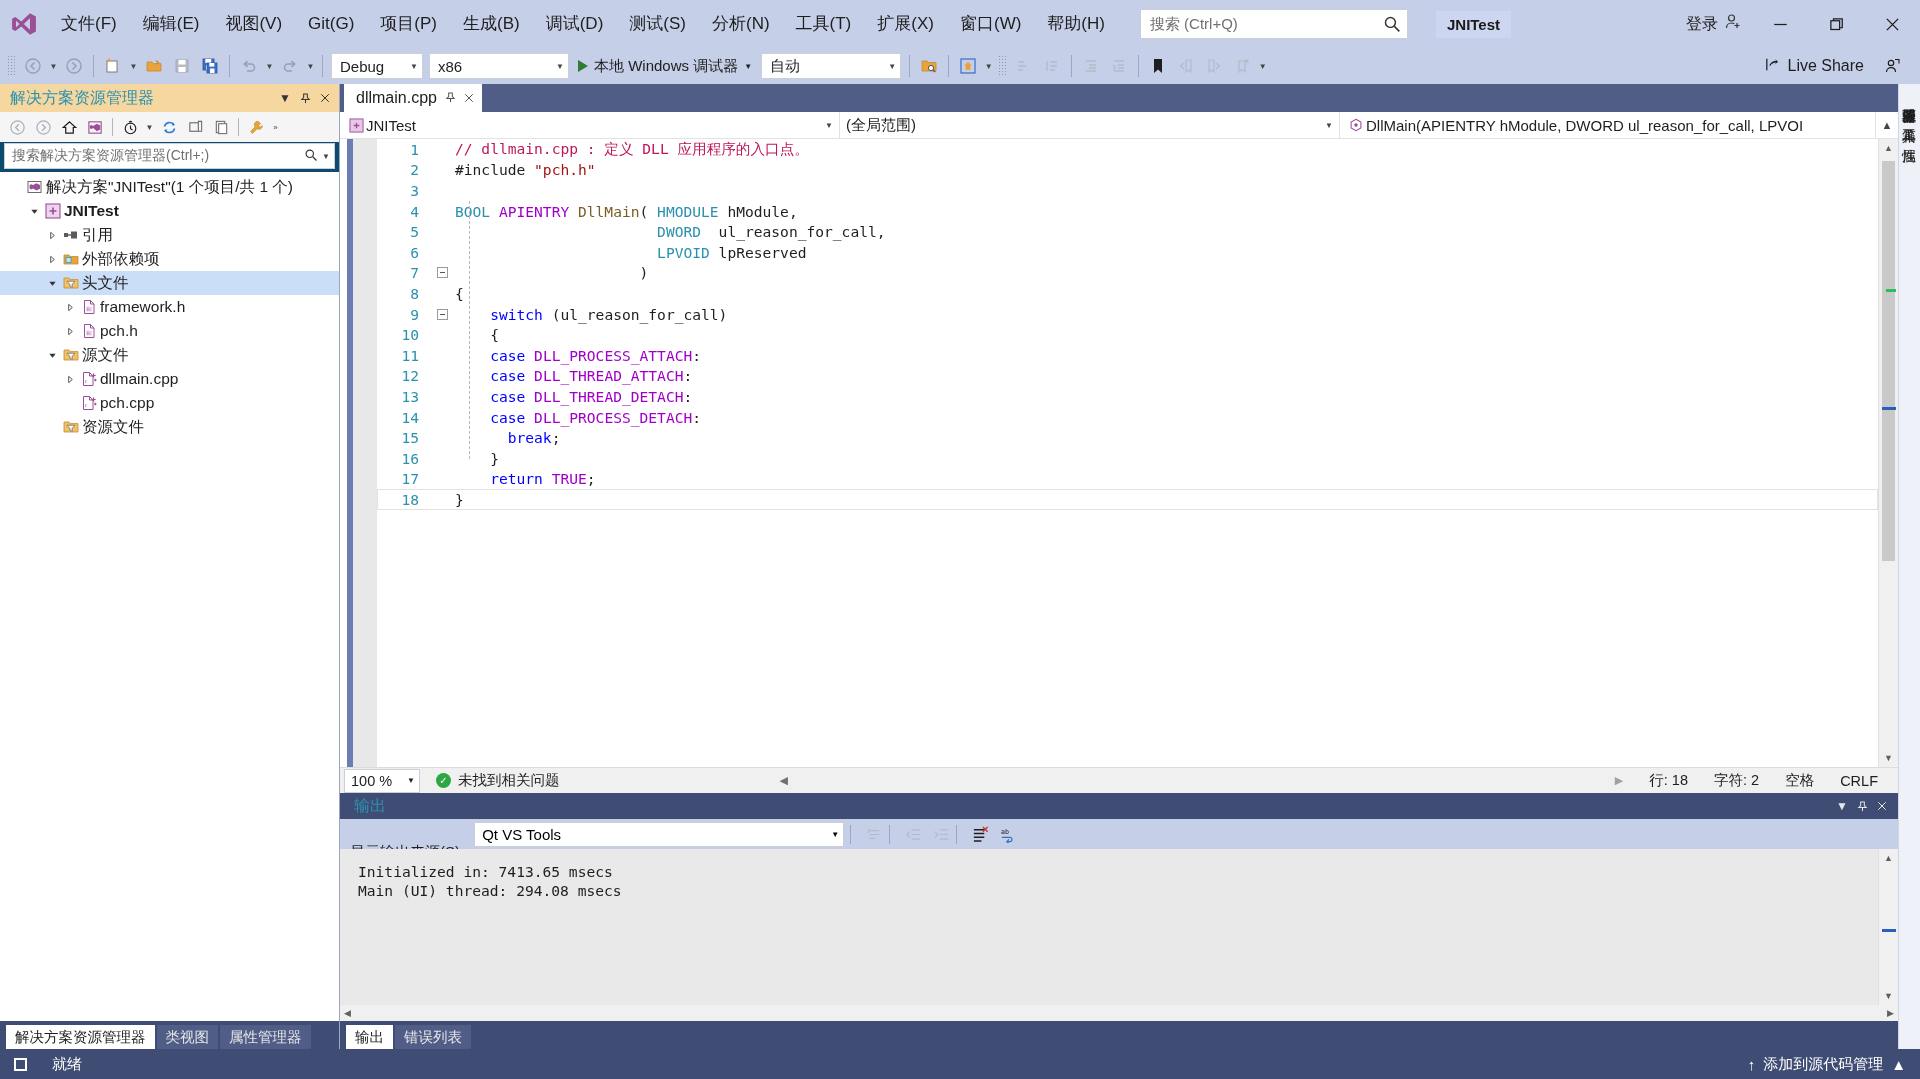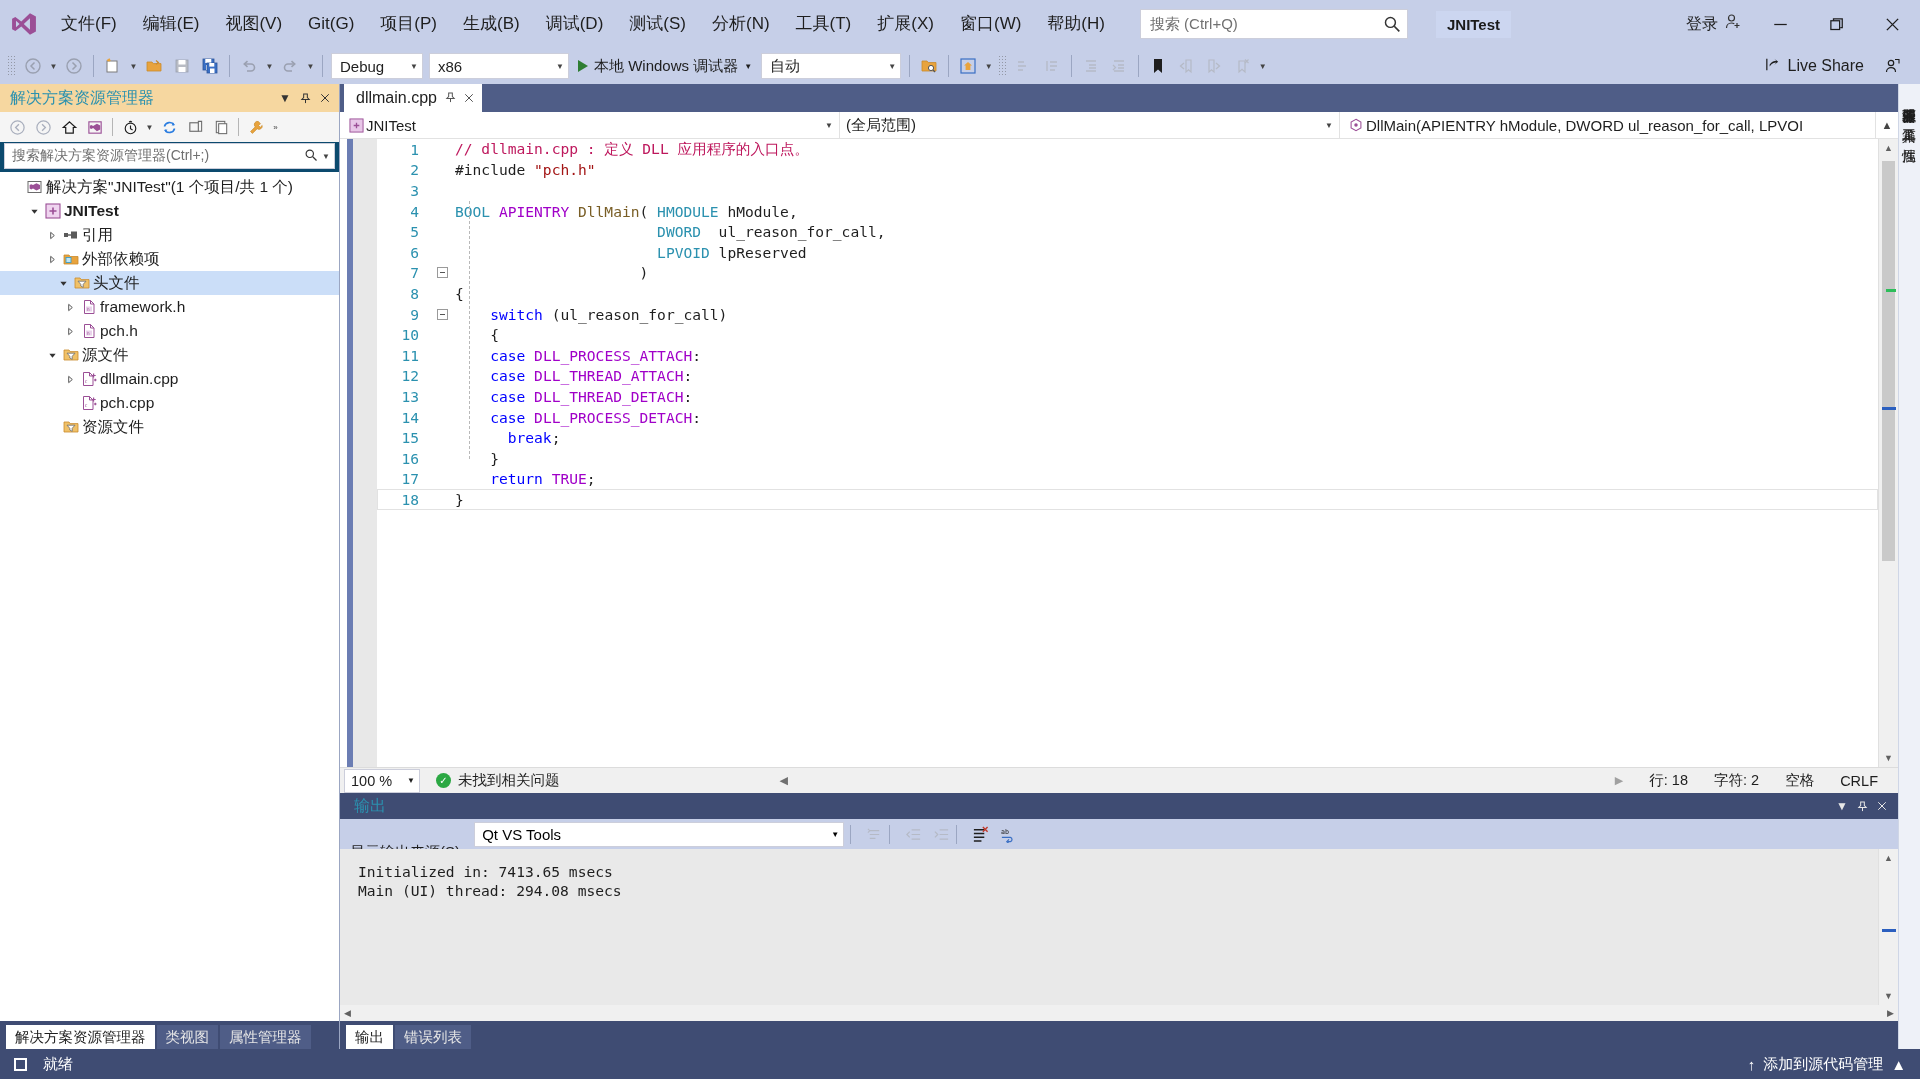--- a/index.html
+++ b/index.html
@@ -181,21 +181,21 @@
 
   
   .rdock { width: 22px; flex: 0 0 22px; background: #eef1f8; border-left: 1px solid #cfd6e6; display: flex; flex-direction: column; align-items: center; padding-top: 8px; gap: 8px; }
   .rdock .vtab { writing-mode: vertical-rl; font-size: 14px; color: #1e1e1e; padding: 6px 2px; white-space: nowrap; }
 
   
   .statusbar {
     height: 30px; flex: 0 0 30px; background: #3f4c73; display: flex; align-items: center;
     color: #fff; font-size: 15px; padding: 0 14px; position: relative;
   }
-  .statusbar .left { display: flex; align-items: center; gap: 16px; }
+  .statusbar .left { display: flex; align-items: center; gap: 25px; }
   .statusbar .right { margin-left: auto; display: flex; align-items: center; gap: 8px; }
   .sq { width: 13px; height: 13px; border: 2px solid #fff; }
 </style>
 </head>
 <body>
 
 <div class="titlebar">
   <div class="vs-logo">
     <svg viewBox="0 0 24 24">
         <path d="M17.5 2 23 5v14l-5.5 3-8-7.6L4 18.4 1 16.8V7.2L4 5.6l5.5 4.2L17.5 2zM17.5 6.6 11.8 12l5.7 5.4V6.6zM4.6 8.9v6.2L7.9 12 4.6 8.9z" fill="#9b4f96"></path>
@@ -562,21 +562,21 @@
             </svg>
           </span>
           <span class="ic">
             <svg viewBox="0 0 16 16">
               <path d="M1 4h5l1.2 1.5H15V13H1z" fill="#e8a33d" stroke="#c98a2c" stroke-width=".8"></path>
               <rect x="3" y="6.5" width="5" height="5" fill="#bfe4f5" stroke="#3b9ec9" stroke-width=".9"></rect>
             </svg>
           </span>
           <span>外部依赖项</span>
         </div>
-        <div class="row sel" style="padding-left: 55px;">
+        <div class="row sel" style="padding-left: 44px;">
           <span class="exp">
             <svg viewBox="0 0 10 10">
               <path d="M1.5 3h7L5 7.5z" fill="#333"></path>
             </svg>
           </span>
           <span class="ic">
             <svg viewBox="0 0 16 16">
               <path d="M1 3h5l1.2 1.6H15V13H1z" fill="#f0c168" stroke="#c98a2c" stroke-width=".8"></path>
               <path d="M4 6.2h8L9.2 9.3v3.1L6.8 11V9.3z" fill="#fff" stroke="#6b6b6b" stroke-width=".8"></path>
             </svg>

